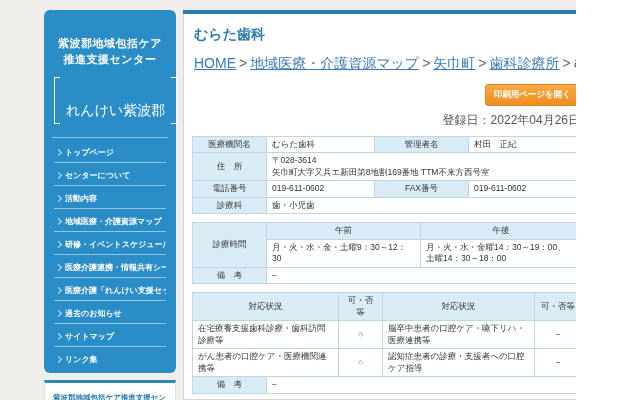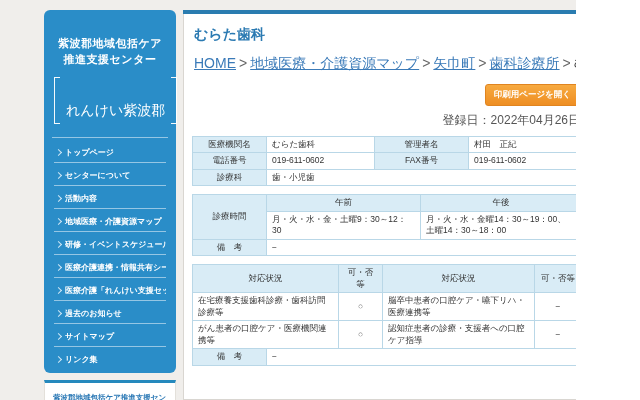--- a/index.html
+++ b/index.html
@@ -165,20 +165,25 @@
               <col style="width:108px">
               <col style="width:94px">
               <col>
             </colgroup>
           <tbody>
               <tr>
             <td class="lbl">医療機関名</td>
             <td>むらた歯科</td>
             <td class="lbl">管理者名</td>
             <td>村田　正紀</td>
+          </tr>
+          <tr>
+            <td class="lbl">住　所</td>
+            <td class="pre" colspan="3">〒028-3614
+矢巾町大字又兵エ新田第8地割169番地 TTM不来方西号室</td>
           </tr>
           <tr>
             <td class="lbl">電話番号</td>
             <td>019-611-0602</td>
             <td class="lbl">FAX番号</td>
             <td>019-611-0602</td>
           </tr>
           <tr>
             <td class="lbl">診療科</td>
             <td colspan="3">歯・小児歯</td>

